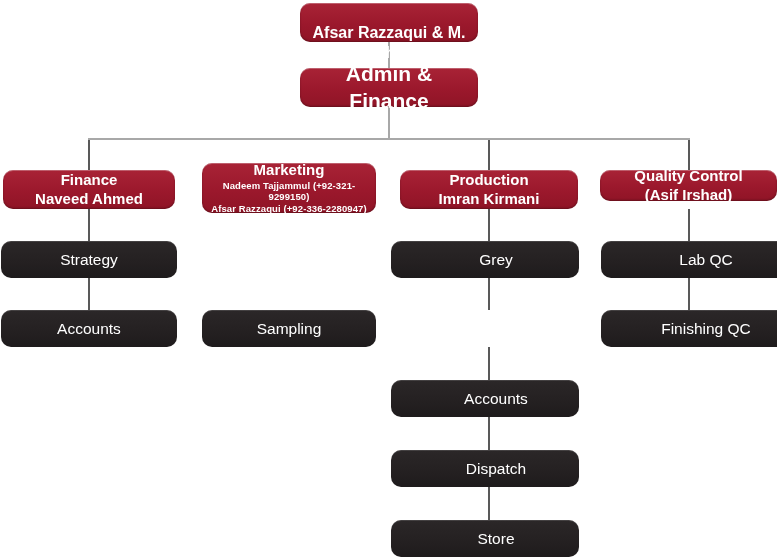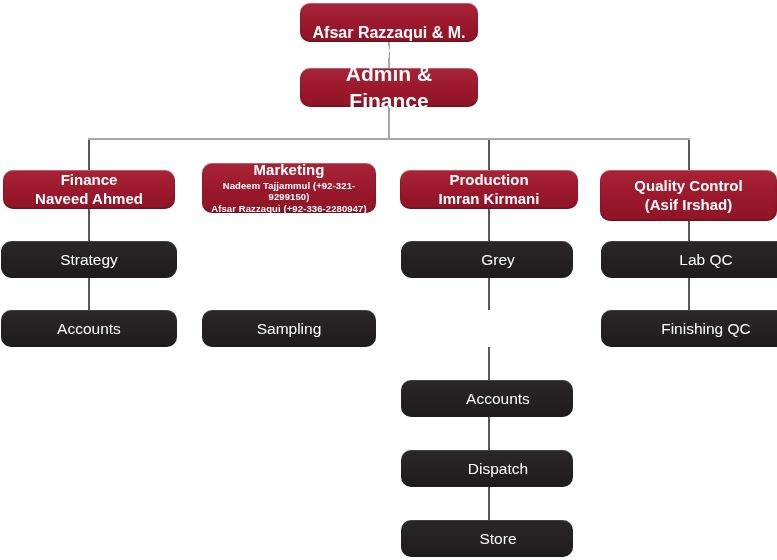--- a/index.html
+++ b/index.html
@@ -42,27 +42,27 @@
   #l-prod-4{left:488px;top:487px;height:33px;}
   #l-qc-0{left:688px;top:209px;height:32px;}
   #l-qc-1{left:688px;top:278px;height:32px;}
 
   
   #director{left:300px;top:3px;width:178px;height:39px;}
   #admin{left:300px;top:68px;width:178px;height:39px;}
   #head-finance{left:3px;top:170px;width:172px;height:39px;}
   #head-marketing{left:202px;top:163px;width:174px;height:50px;}
   #head-production{left:400px;top:170px;width:178px;height:39px;}
-  #head-qc{left:600px;top:170px;width:177px;height:51px;}
+  #head-qc{left:600px;top:170px;width:177px;height:31px;}
 
-  .row0{top:241px;border-radius:11px;} .row1{top:310px;} .row2{top:380px;} .row3{top:450px;} .row4{top:520px;}
+  .row0{top:241px;} .row1{top:310px;} .row2{top:380px;} .row3{top:450px;} .row4{top:520px;}
   .child{height:37px;}
   .col-finance{left:1px;width:176px;}
   .col-marketing{left:202px;width:174px;}
-  .col-production{left:401px;width:172px;padding-left:26px;}
+  .col-production{left:391px;width:188px;padding-left:26px;}
   .col-qc{left:601px;width:210px;}
 </style>
 </head>
 <body>
 
 <div class="canvas">
 
   <div class="vline light" id="l-dir-admin"></div>
   <div class="vline light" id="l-admin-bar"></div>
   <div class="hline light" id="hbar"></div>

